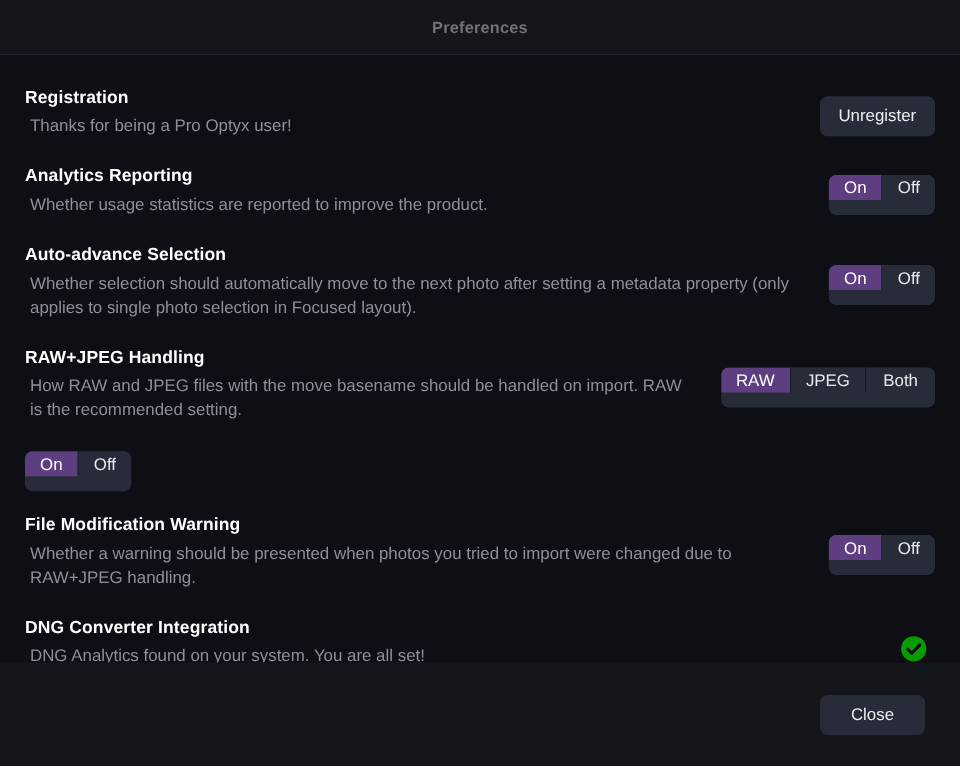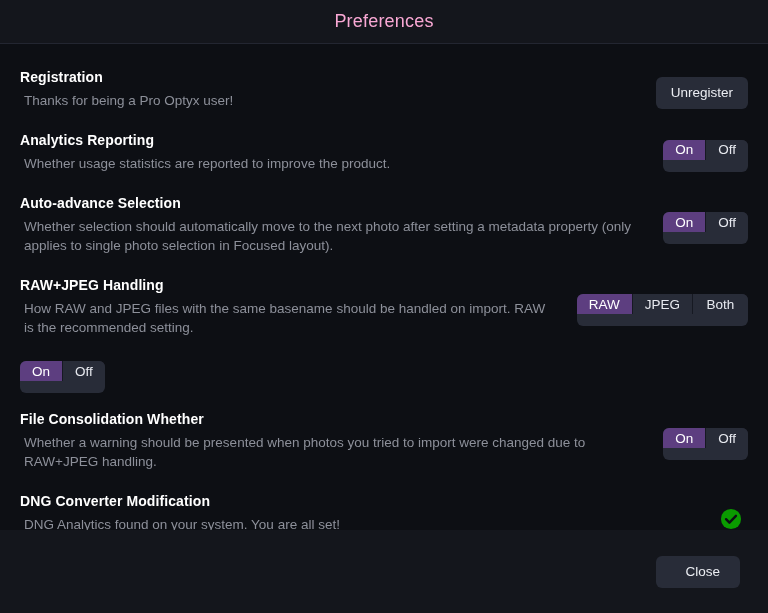--- a/index.html
+++ b/index.html
@@ -28,23 +28,23 @@
     height: 44px;
     min-height: 44px;
     background: #14161c;
     display: flex;
     align-items: center;
     justify-content: center;
     border-bottom: 1px solid #232631;
     box-sizing: border-box;
   }
   .titlebar-title {
-    font-size: 18px;
-    font-weight: 400;
-    color: #f9a8d4;
+    font-size: 13px;
+    font-weight: 700;
+    color: #737373;
     letter-spacing: 0.2px;
   }
 
   
   .content {
     flex: 1 1 auto;
     background: #0d0f14;
     padding: 16px 20px 0 20px;
     box-sizing: border-box;
     overflow: hidden;
@@ -149,21 +149,21 @@
     min-height: 83px;
     background: #14161c;
     display: flex;
     align-items: center;
     justify-content: flex-end;
     padding: 0 28px 0 0;
     box-sizing: border-box;
   }
   .footer .btn {
     min-width: 84px;
-    text-align: right;
+    text-align: center;
     padding: 0 20px;
   }
 </style>
 </head>
 <body>
 
 <div class="window">
 
   <div class="titlebar">
     <div class="titlebar-title">Preferences</div>
@@ -204,21 +204,21 @@
           <div class="segmented">
             <div class="seg selected">On</div>
             <div class="seg">Off</div>
           </div>
         </div>
       </div>
 
       <div class="setting-row">
         <div class="setting-text">
           <div class="setting-title">RAW+JPEG Handling</div>
-          <div class="setting-desc">How RAW and JPEG files with the same basename should be handled on import. RAW is the recommended setting.</div>
+          <div class="setting-desc">How RAW and JPEG files with the move basename should be handled on import. RAW is the recommended setting.</div>
         </div>
         <div class="setting-control">
           <div class="segmented three">
             <div class="seg selected">RAW</div>
             <div class="seg">JPEG</div>
             <div class="seg">Both</div>
           </div>
         </div>
       </div>
 
@@ -226,34 +226,34 @@
         <div class="setting-control">
           <div class="segmented">
             <div class="seg selected">On</div>
             <div class="seg">Off</div>
           </div>
         </div>
       </div>
 
       <div class="setting-row">
         <div class="setting-text">
-          <div class="setting-title">File Consolidation Whether</div>
+          <div class="setting-title">File Modification Warning</div>
           <div class="setting-desc">Whether a warning should be presented when photos you tried to import were changed due to RAW+JPEG handling.</div>
         </div>
         <div class="setting-control">
           <div class="segmented">
             <div class="seg selected">On</div>
             <div class="seg">Off</div>
           </div>
         </div>
       </div>
 
       <div class="setting-row">
         <div class="setting-text">
-          <div class="setting-title">DNG Converter Modification</div>
+          <div class="setting-title">DNG Converter Integration</div>
           <div class="setting-desc">DNG Analytics found on your system. You are all set!</div>
         </div>
         <div class="setting-control">
           <svg class="status-ok" viewBox="0 0 24 24">
             <circle cx="12" cy="12" r="11" fill="#0a9b00"></circle>
             <path d="M6.6 12.2 L10.3 16 L17.4 8.6" fill="none" stroke="#0d0f14" stroke-width="2.6" stroke-linecap="round" stroke-linejoin="round"></path>
           </svg>
         </div>
       </div>
 

